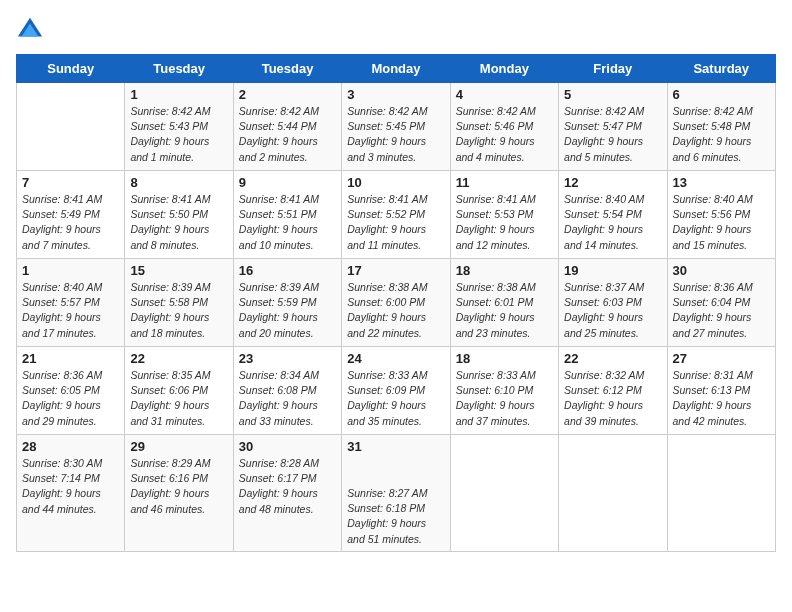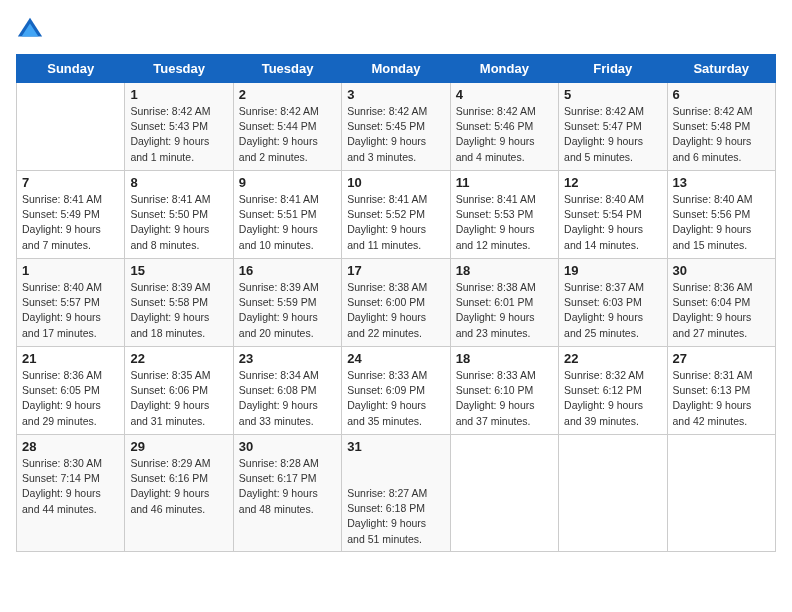--- a/index.html
+++ b/index.html
@@ -76,20 +76,21 @@
       font-weight: bold;
       font-size: 13px;
       color: #222;
       display: block;
       margin-bottom: 2px;
     }
     .day-info {
       color: #333;
       font-size: 10.5px;
       line-height: 1.45;
+      font-style: italic;
     }
     .empty {
       background: #fff !important;
     }
   </style>
 </head>
 <body>
 
 <div class="header">
   <div class="logo">

